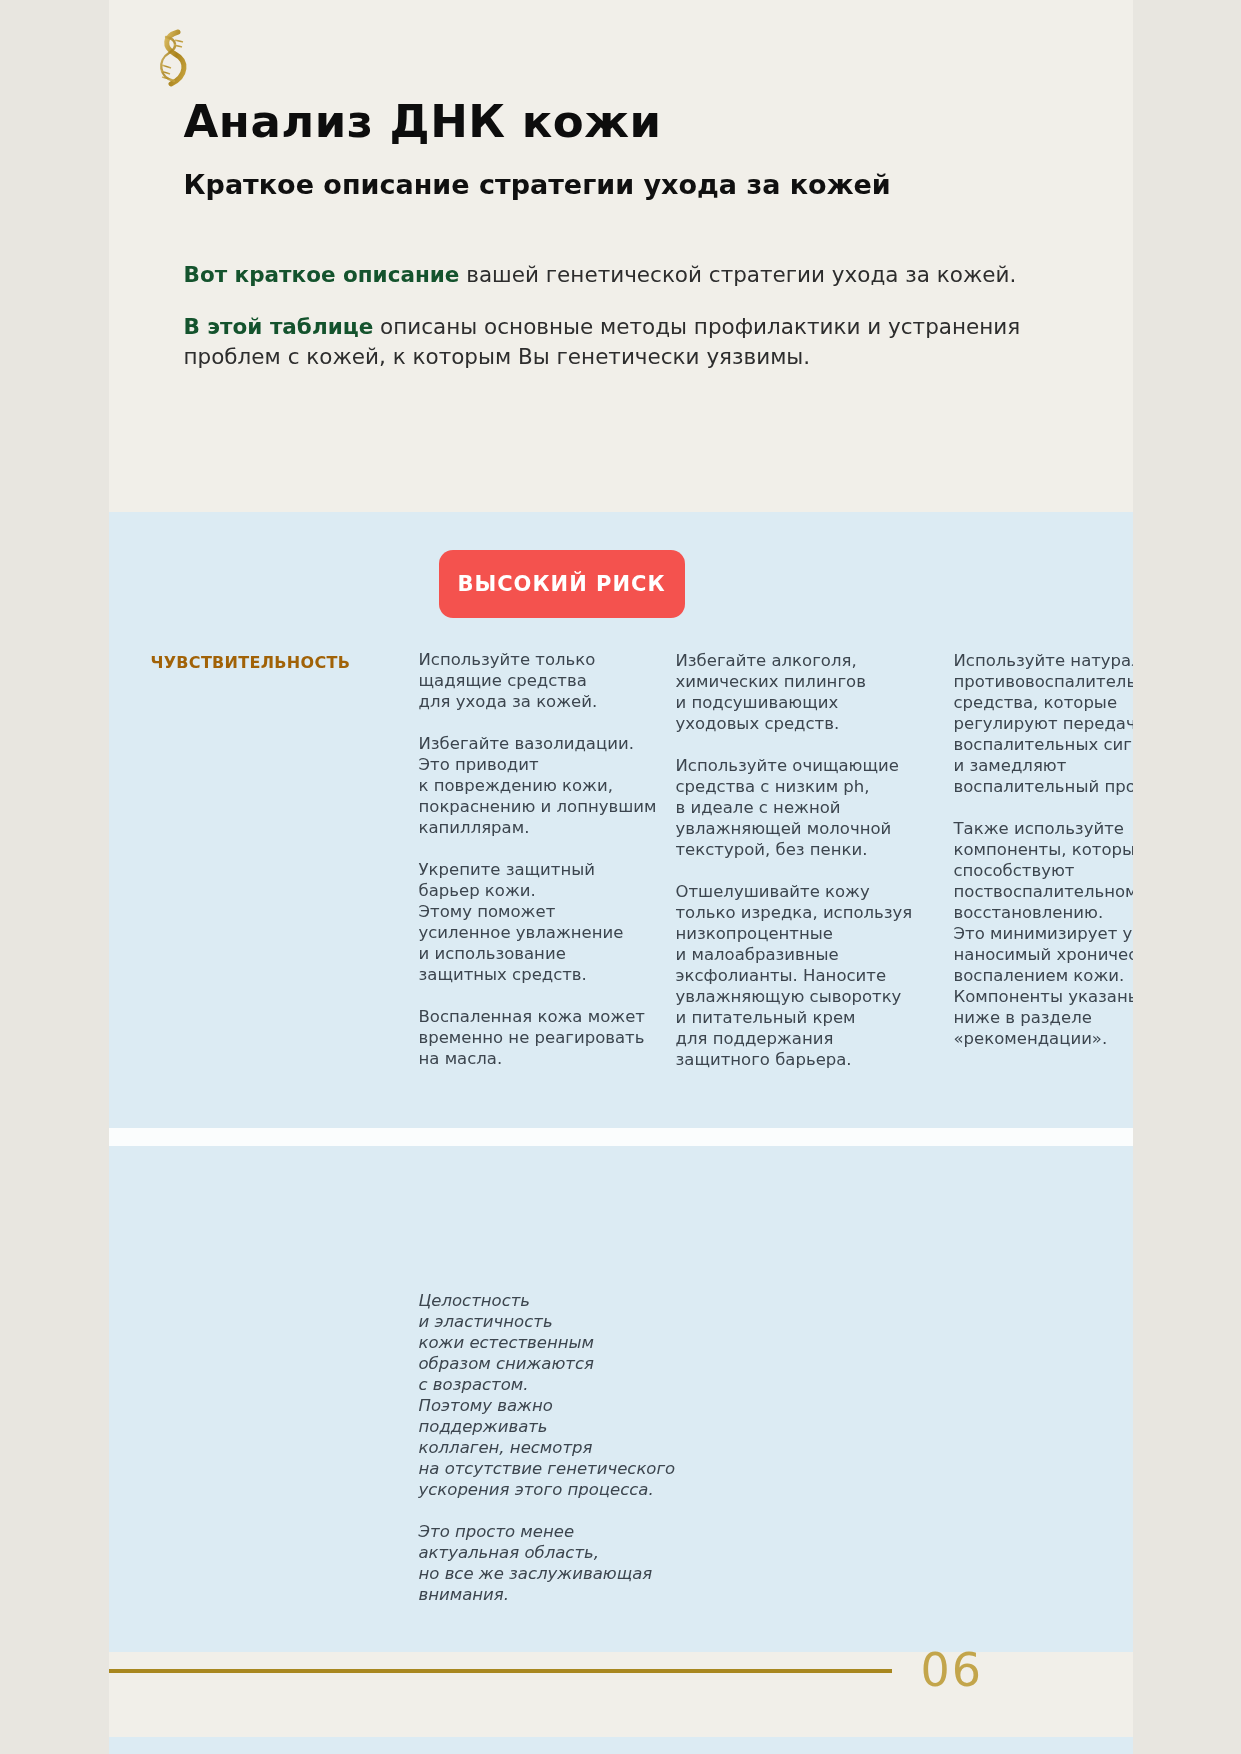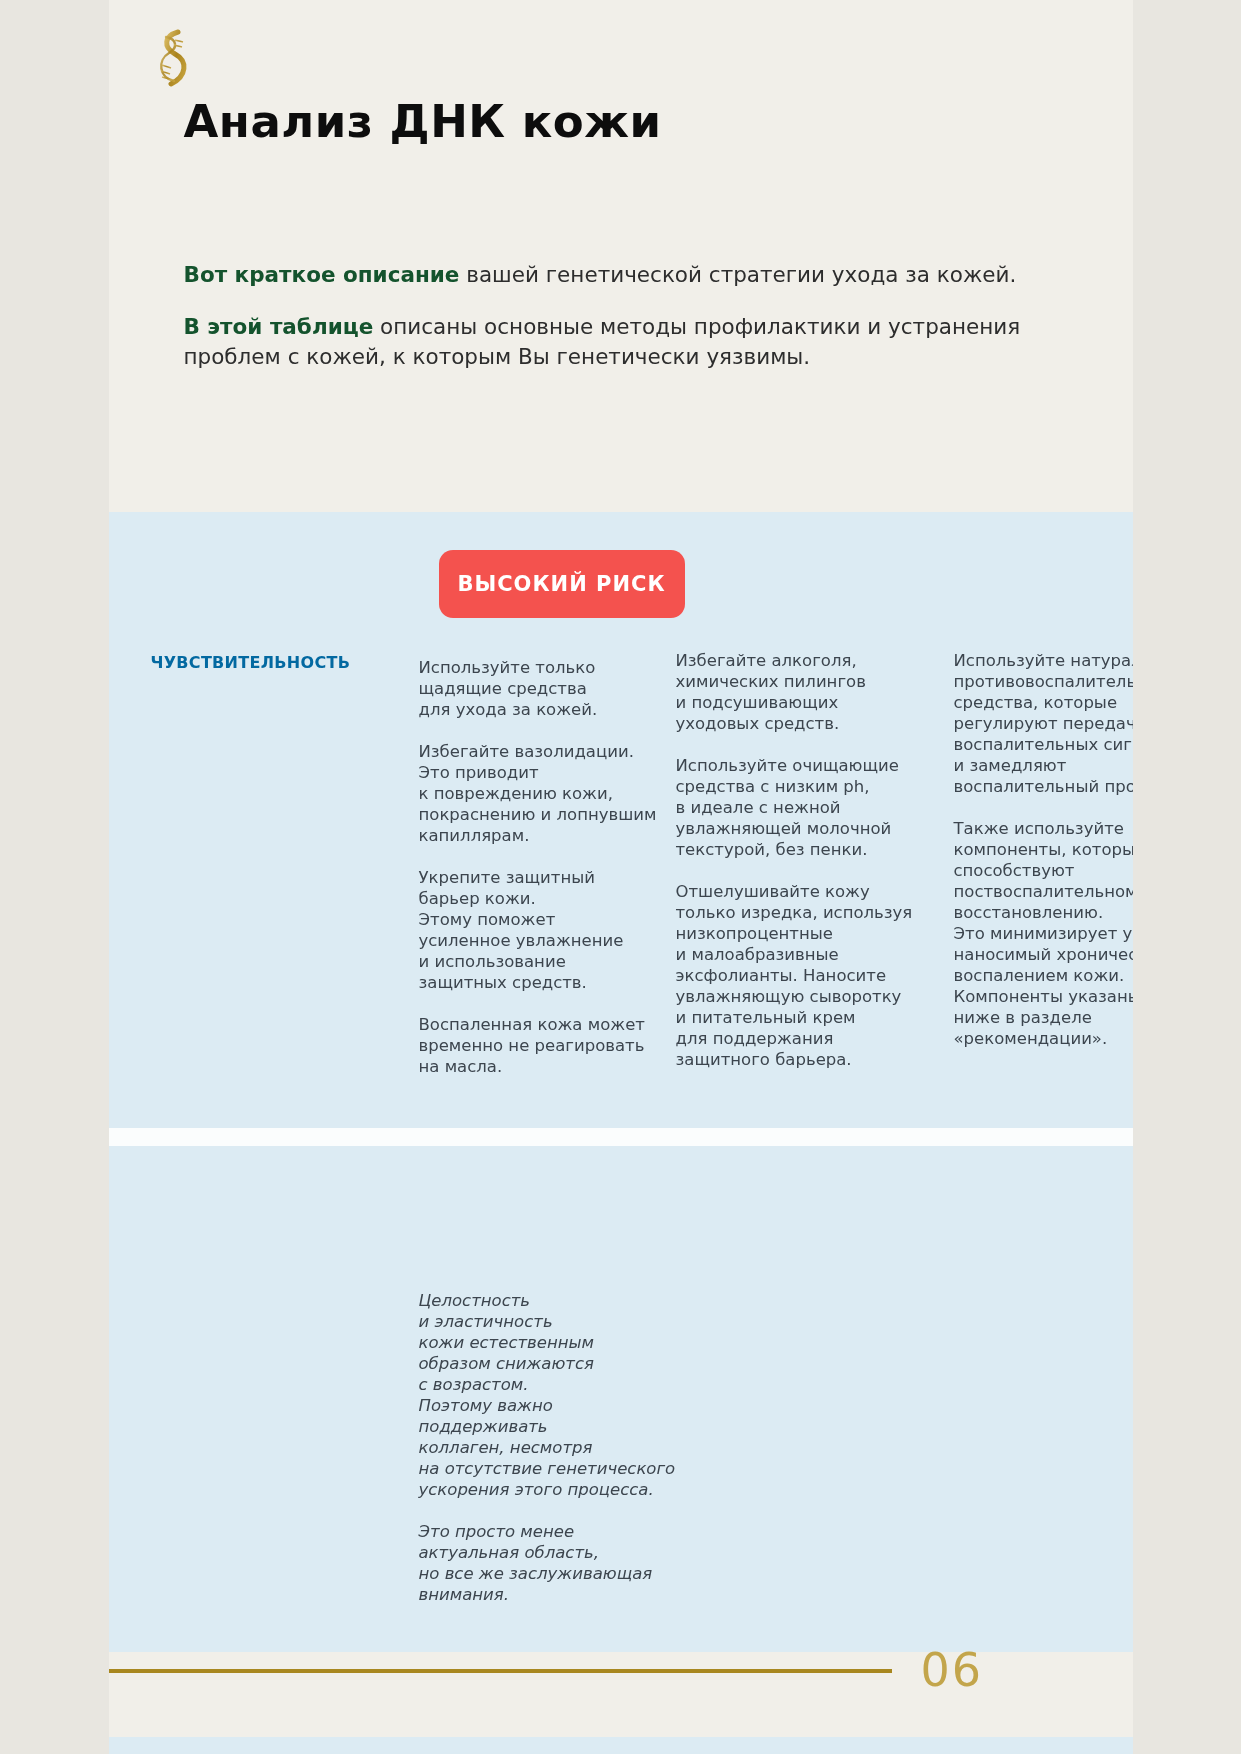--- a/index.html
+++ b/index.html
@@ -47,30 +47,30 @@
   .badge{
     position:absolute;border-radius:14px;
     color:#ffffff;font-weight:bold;font-size:21px;letter-spacing:1px;
     display:flex;align-items:center;justify-content:center;
     text-align:center;
   }
   .badge-high{left:330px;top:38px;width:246px;height:68px;background:#f4524e;}
   .badge-low{left:335px;top:34px;width:242px;height:66px;background:#57a54d;}
   .problem{
     position:absolute;left:42px;width:270px;
-    font-size:16px;font-weight:bold;color:#0369a1;
+    font-size:16px;font-weight:bold;color:#a16207;
     letter-spacing:.3px;line-height:23px;white-space:pre-line;
   }
   .cell{
     position:absolute;
     font-size:16.5px;color:#3c454e;
     line-height:21px;white-space:pre-line;
   }
   .sec1 .problem{top:139px;}
-  .sec1 .cell-a{left:310px;top:137px;width:280px;margin-top:8px;}
+  .sec1 .cell-a{left:310px;top:137px;width:280px;}
   .sec1 .cell-b{left:567px;top:138px;width:290px;}
   .sec1 .cell-c{left:845px;top:138px;width:285px;}
   .sec2 .problem{top:142px;}
   .sec2 .cell-a{left:310px;top:144px;width:300px;font-style:italic;}
   .sec2 .cell-b{left:567px;top:145px;width:300px;}
   .footer-line{
     position:absolute;left:0;top:1669px;
     width:783px;height:4px;background:#a8871f;
   }
   .page-num{
@@ -100,20 +100,21 @@
     <g stroke="url(#gld)" stroke-width="1.4" opacity="0.9">
       <line x1="11" y1="37" x2="20" y2="40"></line>
       <line x1="10" y1="43" x2="19" y2="46"></line>
       <line x1="11" y1="49" x2="19" y2="51"></line>
       <line x1="24" y1="12" x2="32" y2="14"></line>
       <line x1="23" y1="17" x2="31" y2="19"></line>
     </g>
   </svg>
 
   <div class="h1">Анализ ДНК кожи</div>
+  <div class="h2">Краткое описание стратегии ухода за кожей</div>
 
   <p class="p p1"><b>Вот краткое описание</b><span> вашей генетической стратегии ухода за кожей.</span></p>
 
   <p class="p p2"><b>В этой таблице</b><span> описаны основные методы профилактики и устранения
 проблем с кожей, к которым Вы генетически уязвимы.</span></p>
 
 
   <div class="sec sec1">
     <div class="badge badge-high">ВЫСОКИЙ РИСК</div>
     <div class="problem">ЧУВСТВИТЕЛЬНОСТЬ</div>

